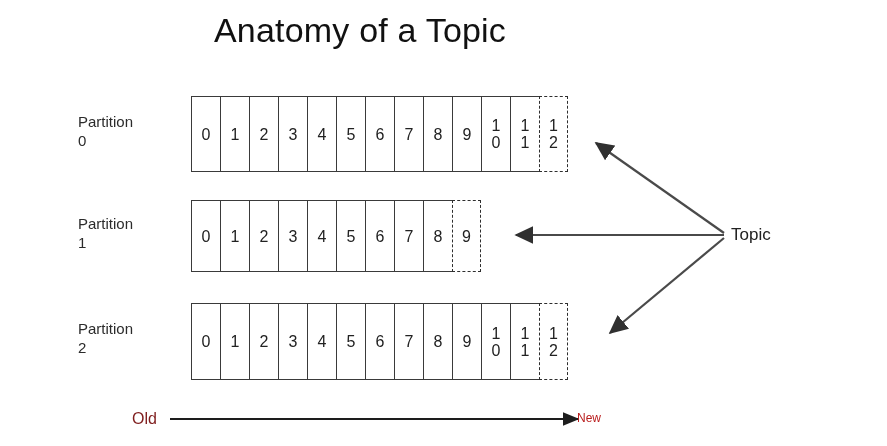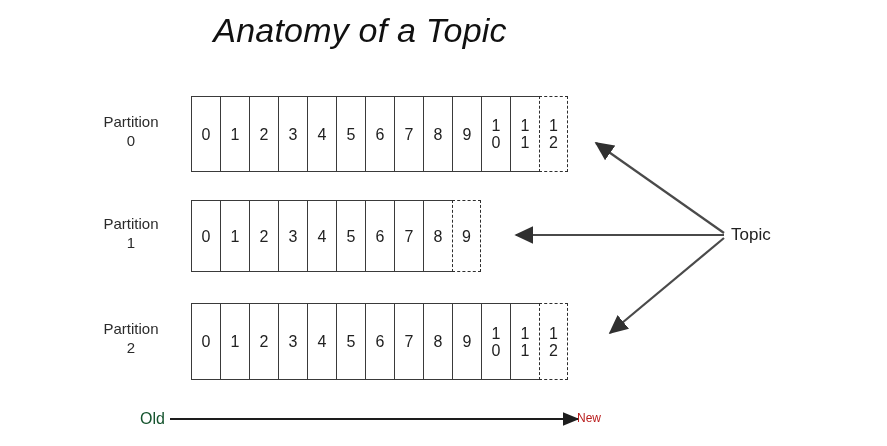--- a/index.html
+++ b/index.html
@@ -29,35 +29,33 @@
     left: 0;
     top: 8px;
     width: 720px;
     text-align: center;
     font-size: 34px;
     font-weight: 400;
     letter-spacing: 0.2px;
     color: #111111;
     line-height: 44px;
     white-space: nowrap;
-    font-style: italic;
   }
 
   
   .partition-row {
     position: absolute;
     left: 0;
     width: 887px;
     height: 0;
   }
   .partition-label {
     position: absolute;
     left: 78px;
     width: 106px;
-    text-align: center;
     font-size: 15px;
     line-height: 19px;
     color: #2b2b2b;
   }
   .partition-label .lbl-line2 { display: block; }
 
   .segment-strip {
     position: absolute;
     left: 191px;
     display: flex;
@@ -116,25 +114,25 @@
     top: 224px;
     font-size: 17px;
     line-height: 21px;
     color: #222222;
     white-space: nowrap;
   }
 
   
   #axis-old-label {
     position: absolute;
-    left: 140px;
+    left: 132px;
     top: 408px;
     font-size: 16px;
     line-height: 21px;
-    color: #14532d;
+    color: #7f1d1d;
   }
   #axis-new-label {
     position: absolute;
     left: 577px;
     top: 408px;
     font-size: 12px;
     line-height: 21px;
     color: #b91c1c;
   }
 </style>

